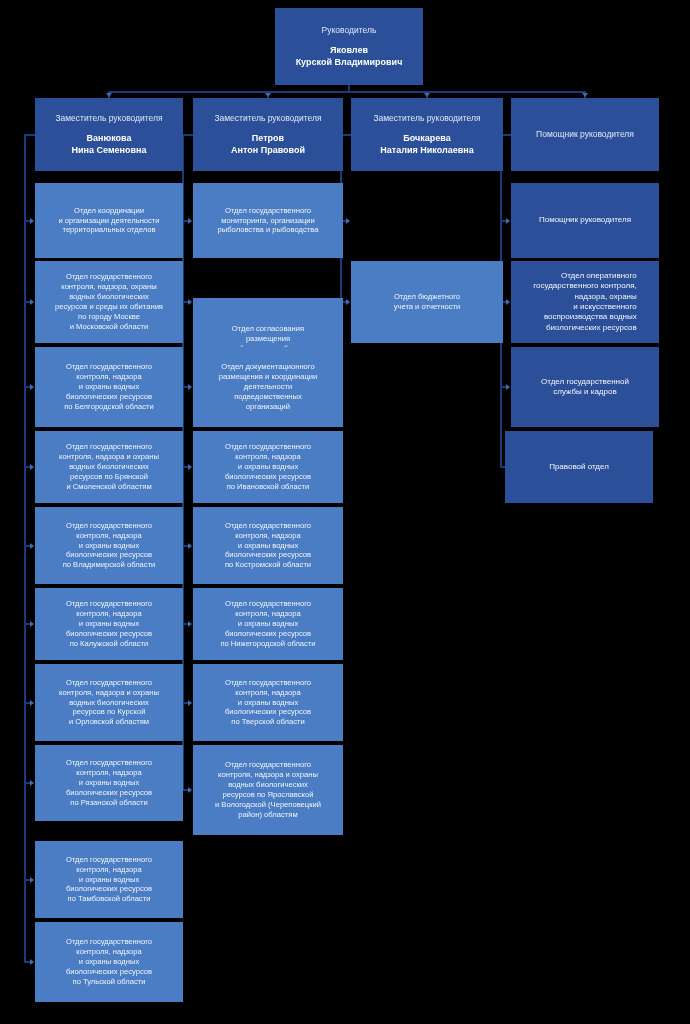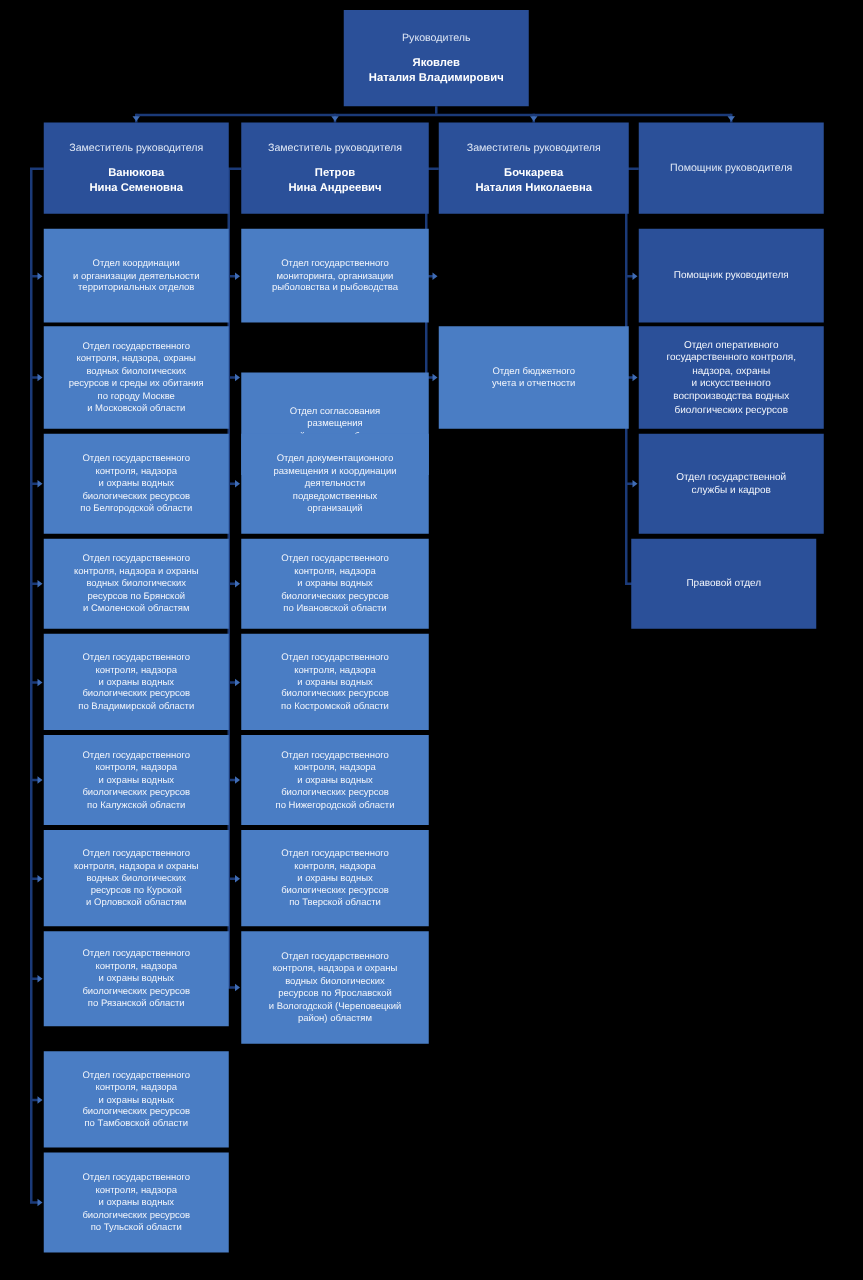--- a/index.html
+++ b/index.html
@@ -88,21 +88,21 @@
     border-left: 4px solid #3f6cb5;
   }
 </style>
 </head>
 <body>
 
 <div id="chart">
     <div class="node dark" style="left:275px;top:8px;width:148px;height:77px;">
       <div class="title">Руководитель</div>
       <div class="person">Яковлев
-Наталия Владимирович</div>
+Курской Владимирович</div>
     </div>
     <div class="conn v" style="left:348px;top:85px;height:6px;"></div>
     <div class="conn h" style="left:109px;top:91px;width:476px;"></div>
     <div class="conn v" style="left:108px;top:91px;height:7px;"></div>
     <div class="arrow down" style="left:106px;top:93px;"></div>
     <div class="node dark" style="left:35px;top:98px;width:148px;height:73px;">
       <div class="title">Заместитель руководителя</div>
       <div class="person">Ванюкова
 Нина Семеновна</div>
     </div>
@@ -195,21 +195,21 @@
 биологических ресурсов
 по Тульской области</div>
     </div>
     <div class="conn h" style="left:24px;top:961px;width:8px;"></div>
     <div class="arrow right" style="left:30px;top:959px;"></div>
     <div class="conn v" style="left:267px;top:91px;height:7px;"></div>
     <div class="arrow down" style="left:265px;top:93px;"></div>
     <div class="node dark" style="left:193px;top:98px;width:150px;height:73px;">
       <div class="title">Заместитель руководителя</div>
       <div class="person">Петров
-Нина Андреевич</div>
+Антон Правовой</div>
     </div>
     <div class="conn v" style="left:182px;top:135px;height:655px;"></div>
     <div class="conn h" style="left:182px;top:134px;width:11px;"></div>
     <div class="node light" style="left:193px;top:183px;width:150px;height:75px;">
       <div class="label">Отдел государственного
 мониторинга, организации
 рыболовства и рыбоводства</div>
     </div>
     <div class="conn h" style="left:182px;top:220px;width:8px;"></div>
     <div class="arrow right" style="left:188px;top:218px;"></div>
@@ -297,21 +297,21 @@
     <div class="node dark" style="left:511px;top:98px;width:148px;height:73px;">
       <div class="title">Помощник руководителя</div>
     </div>
     <div class="conn v" style="left:500px;top:135px;height:332px;"></div>
     <div class="conn h" style="left:500px;top:134px;width:11px;"></div>
     <div class="node dark" style="left:511px;top:183px;width:148px;height:75px;">
       <div class="label">Помощник руководителя</div>
     </div>
     <div class="conn h" style="left:500px;top:220px;width:8px;"></div>
     <div class="arrow right" style="left:506px;top:218px;"></div>
-    <div class="node dark" style="left:511px;top:261px;width:148px;height:82px;">
+    <div class="node dark" style="left:511px;top:261px;width:148px;height:82px;text-align:right;">
       <div class="label">Отдел оперативного
 государственного контроля,
 надзора, охраны
 и искусственного
 воспроизводства водных
 биологических ресурсов</div>
     </div>
     <div class="conn h" style="left:500px;top:301px;width:8px;"></div>
     <div class="arrow right" style="left:506px;top:299px;"></div>
     <div class="node dark" style="left:511px;top:347px;width:148px;height:80px;">

